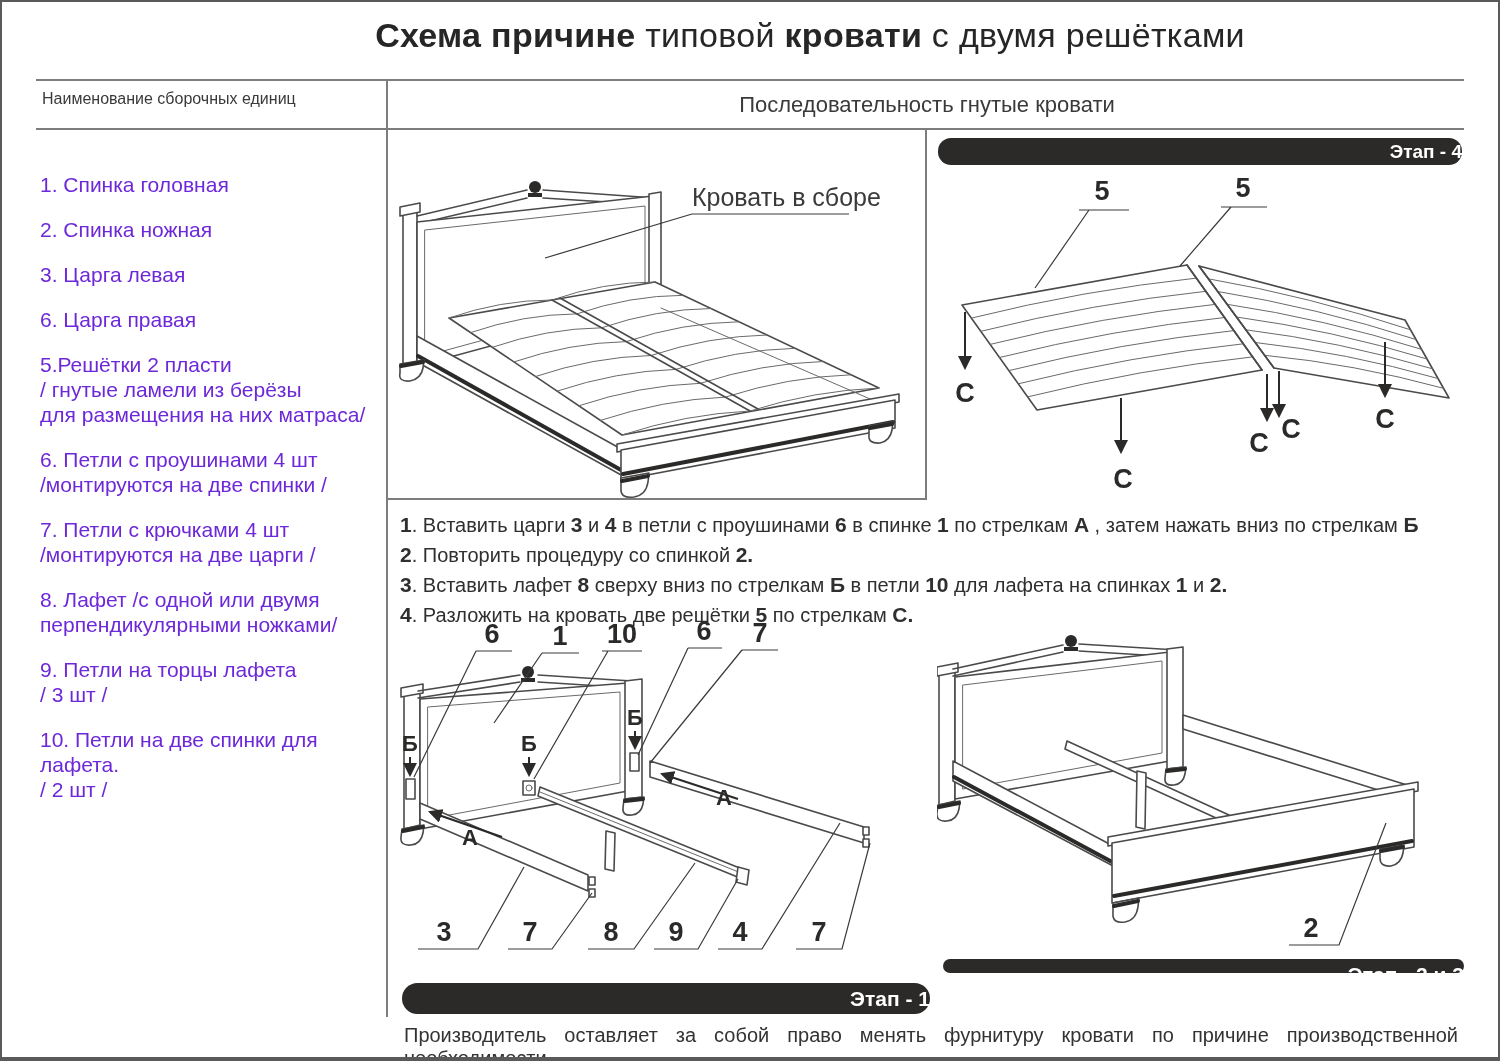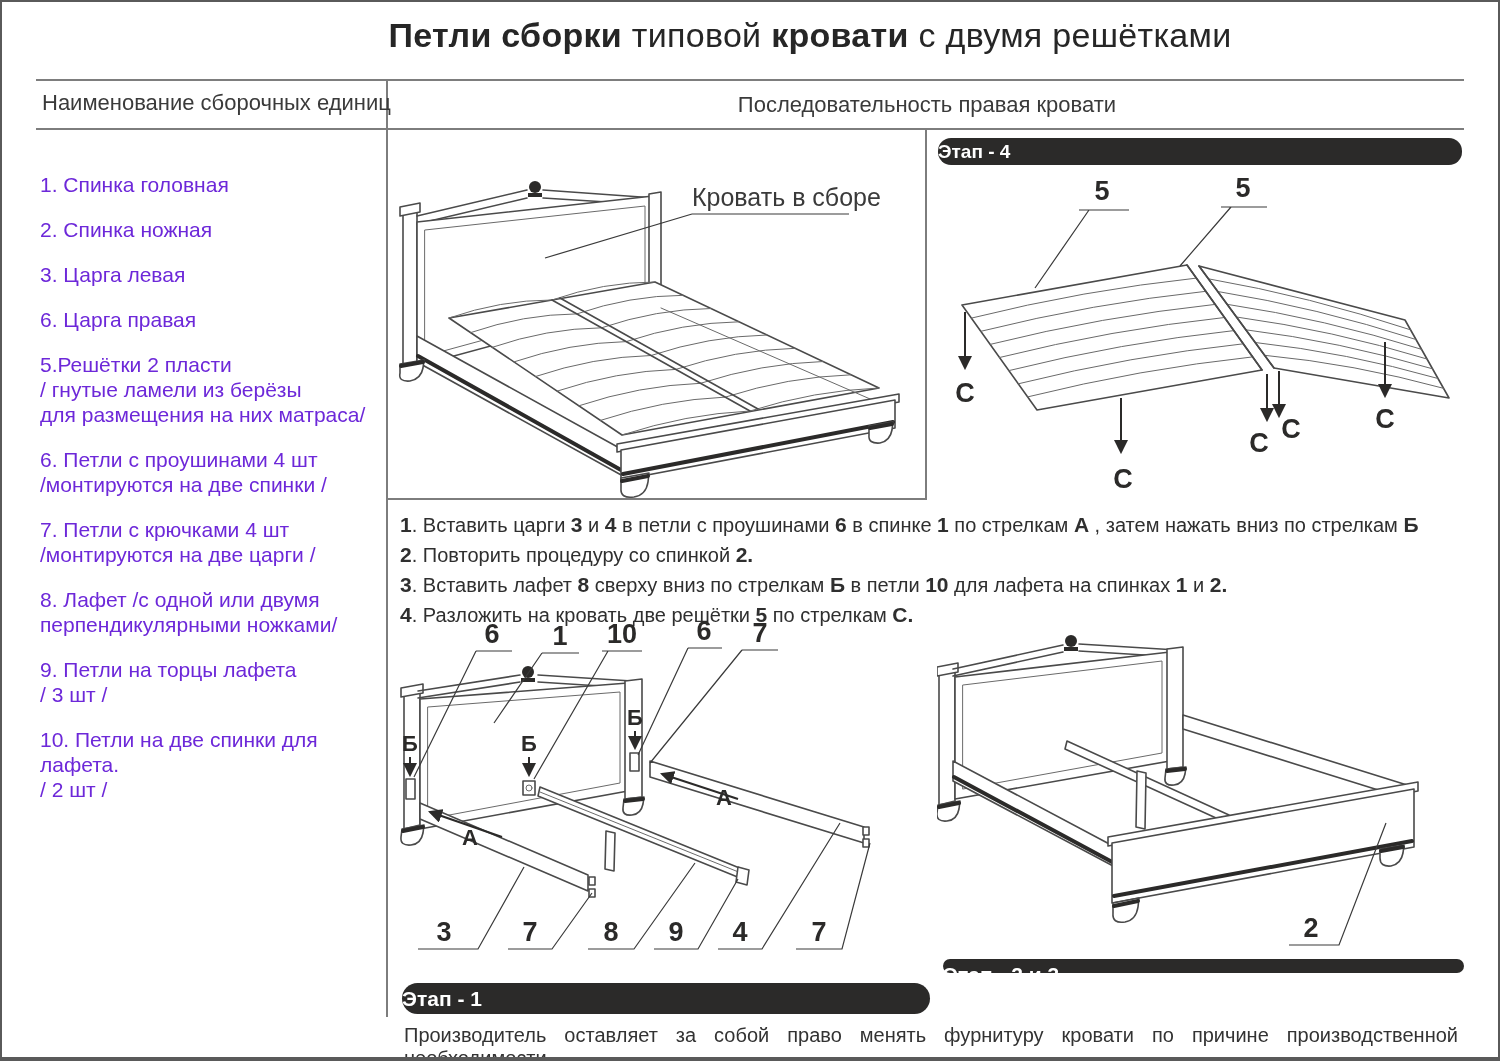--- a/index.html
+++ b/index.html
@@ -4,28 +4,28 @@
 <style>
   html,body{margin:0;padding:0;background:#ffffff;}
   .page{position:relative;width:1500px;height:1061px;background:#fff;overflow:hidden;
         font-family:"Liberation Sans",sans-serif;color:#2b2a29;box-sizing:border-box;
         border:2px solid #5a5a5a;border-bottom-width:4px;}
   .title{position:absolute;top:14px;left:120px;right:0;text-align:center;
          font-size:34px;letter-spacing:.3px;color:#262626;font-weight:normal;}
   .title b{font-weight:bold;}
   .hrule{position:absolute;height:2px;background:#7d7d7d;}
   .vrule{position:absolute;width:2px;background:#7d7d7d;}
-  .cellhead-left{position:absolute;left:40px;top:88px;font-size:22px;color:#3a3a3a;}
+  .cellhead-left{position:absolute;left:40px;top:88px;font-size:16px;color:#3a3a3a;}
   .cellhead-right{position:absolute;left:386px;width:1078px;top:90px;text-align:center;
                   font-size:22px;color:#3a3a3a;}
   .parts{position:absolute;left:38px;top:170px;width:348px;font-size:21px;line-height:25px;color:#6d28d9;}
   .parts .item{white-space:pre-line;margin-bottom:20px;}
   .midbox{position:absolute;left:384px;top:126px;width:541px;height:372px;
           border:2px solid #7d7d7d;box-sizing:border-box;background:#fff;}
-  .pill{position:absolute;background:#2b2a29;color:#fff;font-weight:bold;text-align:left;
+  .pill{position:absolute;background:#2b2a29;color:#fff;font-weight:bold;text-align:right;
         border-radius:16px;}
   .pill.p4{left:936px;top:136px;width:524px;height:27px;line-height:27px;font-size:19px;border-radius:13px;}
   .pill.p1{left:400px;top:957px;width:528px;height:31px;line-height:31px;font-size:21px;margin-top:24px;}
   .pill.p23{left:941px;top:957px;width:521px;height:14px;line-height:31px;font-size:21px;}
   .instructions{position:absolute;left:398px;top:508px;width:1062px;font-size:20px;
                 line-height:29px;color:#2f2f2f;}
   .instructions div{white-space:nowrap;}
   .instructions b{font-weight:bold;font-size:21px;}
   .footer{position:absolute;left:402px;top:1022px;width:1054px;font-size:20px;color:#333;
           text-align:justify;text-align-last:justify;word-spacing:2px;}
@@ -40,28 +40,28 @@
   text{font-family:"Liberation Sans",sans-serif;}
   .t-big{font-size:27px;font-weight:bold;fill:#2b2a29;}
   .t-med{font-size:22px;font-weight:bold;fill:#2b2a29;}
   .t-note{font-size:25px;fill:#3a3a3a;font-weight:normal;}
 </style>
 </head>
 <body>
 
 <div class="page">
 
-  <div class="title"><b>Петли сборки</b> типовой <b>кровати</b> с двумя решётками</div>
+  <div class="title"><b>Схема причине</b> типовой <b>кровати</b> с двумя решётками</div>
 
   <div class="hrule" style="left:34px;top:77px;width:1428px;"></div>
   <div class="hrule" style="left:34px;top:126px;width:1428px;"></div>
   <div class="vrule" style="left:384px;top:77px;height:938px;"></div>
 
   <div class="cellhead-left">Наименование  сборочных единиц</div>
-  <div class="cellhead-right">Последовательность правая кровати</div>
+  <div class="cellhead-right">Последовательность гнутые кровати</div>
 
   <div class="parts">
     <div class="item">1.   Спинка головная</div>
     <div class="item">2. Спинка ножная</div>
     <div class="item">3. Царга левая</div>
     <div class="item">6. Царга правая</div>
     <div class="item">5.Решётки  2 пласти
 / гнутые ламели из берёзы
 для размещения на них матраса/</div>
     <div class="item">6. Петли с проушинами 4 шт

